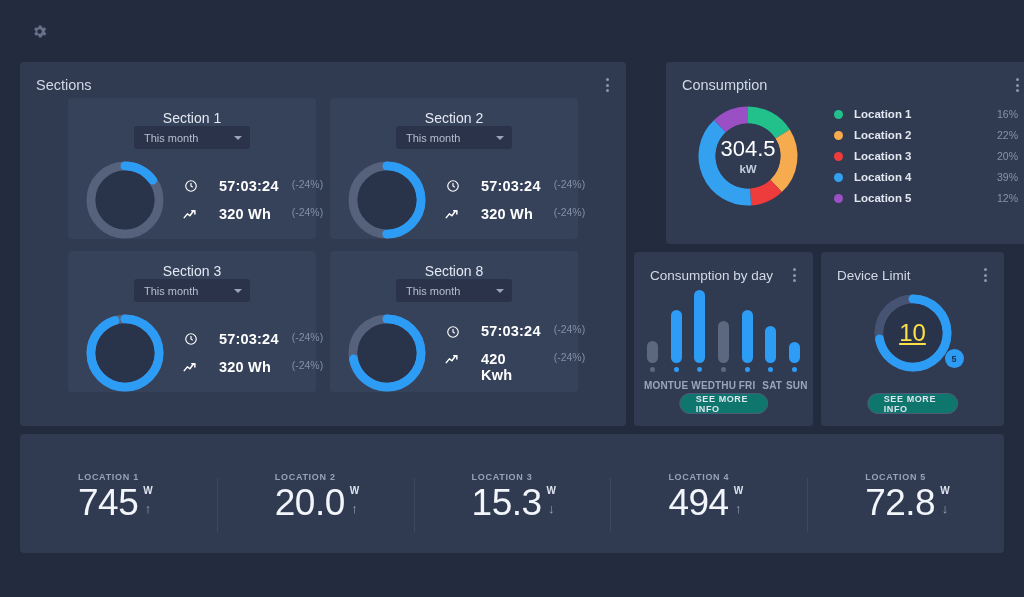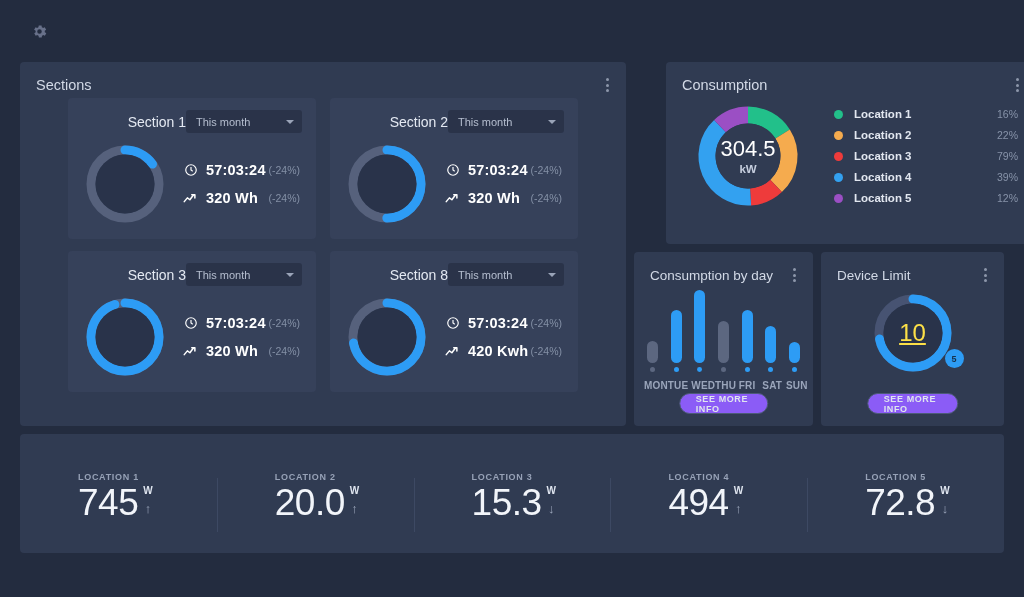--- a/index.html
+++ b/index.html
@@ -35,35 +35,35 @@
   #sections-card { left: 20px; top: 62px; width: 606px; height: 364px; }
   .sections-grid {
     position: absolute; left: 48px; top: 36px;
     display: grid; grid-template-columns: 248px 248px; gap: 12px 14px;
   }
   .section-card {
     width: 248px; height: 141px;
     background: #36415a; border-radius: 4px;
     padding: 12px 14px 0 14px; position: relative;
   }
-  .sec-top { display: flex; align-items: center; justify-content: flex-end; }
+  .sec-top { display: flex; align-items: center; justify-content: space-between; flex-direction: column; }
   .sec-name { font-size: 14px; color: #e4e9f2; }
   .dropdown {
     background: #2a3349; border-radius: 3px;
     width: 116px; height: 23px;
     display: flex; align-items: center; justify-content: space-between;
     padding: 0 8px 0 10px; cursor: pointer;
   }
   .dropdown span { font-size: 11px; color: #b6bfd0; }
   .caret { width: 0; height: 0; border-left: 4px solid transparent; border-right: 4px solid transparent; border-top: 4.5px solid #9aa4b8; }
   .sec-body { display: flex; align-items: center; margin-top: 8px; }
   .ring-wrap { position: relative; width: 86px; height: 86px; flex: 0 0 86px; }
   .ring-wrap svg { display: block; }
   .sec-stats { margin-left: 14px; flex: 1; }
-  .stat-row { display: flex; align-items: center; margin-bottom: 11px; }
+  .stat-row { display: flex; align-items: flex-start; margin-bottom: 11px; gap: 13px; }
   .stat-row:last-child { margin-bottom: 0; }
   .stat-ico { width: 17px; height: 17px; flex: 0 0 17px; margin-right: 7px; display: flex; align-items: center; justify-content: center; }
   .stat-val { font-size: 14.5px; font-weight: 700; color: #ffffff; letter-spacing: .2px; }
   .stat-delta { font-size: 10.5px; color: #8490a6; margin-left: auto; padding-right: 2px; }
 
   
   #consumption-card { left: 666px; top: 62px; width: 370px; height: 182px; }
   .donut-area { display: flex; align-items: center; padding: 6px 0 0 0; }
   .donut-wrap { width: 108px; height: 108px; margin-left: 28px; position: relative; }
   .donut-center { position: absolute; inset: 0; display: flex; flex-direction: column; align-items: center; justify-content: center; }
@@ -79,21 +79,21 @@
   #byday-card { left: 634px; top: 252px; width: 179px; height: 174px; }
   .bars { position: absolute; left: 10px; top: 38px; width: 159px; height: 82px; display: flex; align-items: flex-end; justify-content: space-between; }
   .bar-col { width: 17px; display: flex; flex-direction: column; align-items: center; justify-content: flex-end; height: 82px; }
   .bar { width: 11px; border-radius: 6px; }
   .bar-dot { width: 5px; height: 5px; border-radius: 50%; margin-top: 4px; }
   .day-labels { position: absolute; left: 10px; top: 128px; width: 159px; display: flex; justify-content: space-between; }
   .day-label { width: 17px; text-align: center; font-size: 10px; font-weight: 700; color: #9aa5ba; letter-spacing: .2px; }
   .pill-btn {
     position: absolute; left: 50%; transform: translateX(-50%);
     height: 21px; padding: 0 16px; border-radius: 11px;
-    background: #8b5cf6; border: 1px solid #4d5b78;
+    background: #0f766e; border: 1px solid #4d5b78;
     display: flex; align-items: center; justify-content: center;
     font-size: 9px; font-weight: 700; letter-spacing: .6px; color: #dfe5ef; cursor: pointer;
   }
 
   
   #devicelimit-card { left: 821px; top: 252px; width: 183px; height: 174px; }
   .gauge-wrap { position: absolute; left: 50%; transform: translateX(-50%); top: 38px; width: 86px; height: 86px; }
   .gauge-center { position: absolute; inset: 0; display: flex; align-items: center; justify-content: center; font-size: 24px; color: #fde047; text-decoration: underline; }
   .gauge-badge {
     position: absolute; right: -8px; bottom: 8px;
@@ -338,21 +338,21 @@
             <span class="legend-pct">16%</span>
           </div>
           <div class="legend-row">
             <span class="legend-dot" style="background:#f5ab4e"></span>
             <span class="legend-label">Location 2</span>
             <span class="legend-pct">22%</span>
           </div>
           <div class="legend-row">
             <span class="legend-dot" style="background:#ee3b3b"></span>
             <span class="legend-label">Location 3</span>
-            <span class="legend-pct">79%</span>
+            <span class="legend-pct">20%</span>
           </div>
           <div class="legend-row">
             <span class="legend-dot" style="background:#33a1f0"></span>
             <span class="legend-label">Location 4</span>
             <span class="legend-pct">39%</span>
           </div>
           <div class="legend-row">
             <span class="legend-dot" style="background:#9b4fc4"></span>
             <span class="legend-label">Location 5</span>
             <span class="legend-pct">12%</span>

